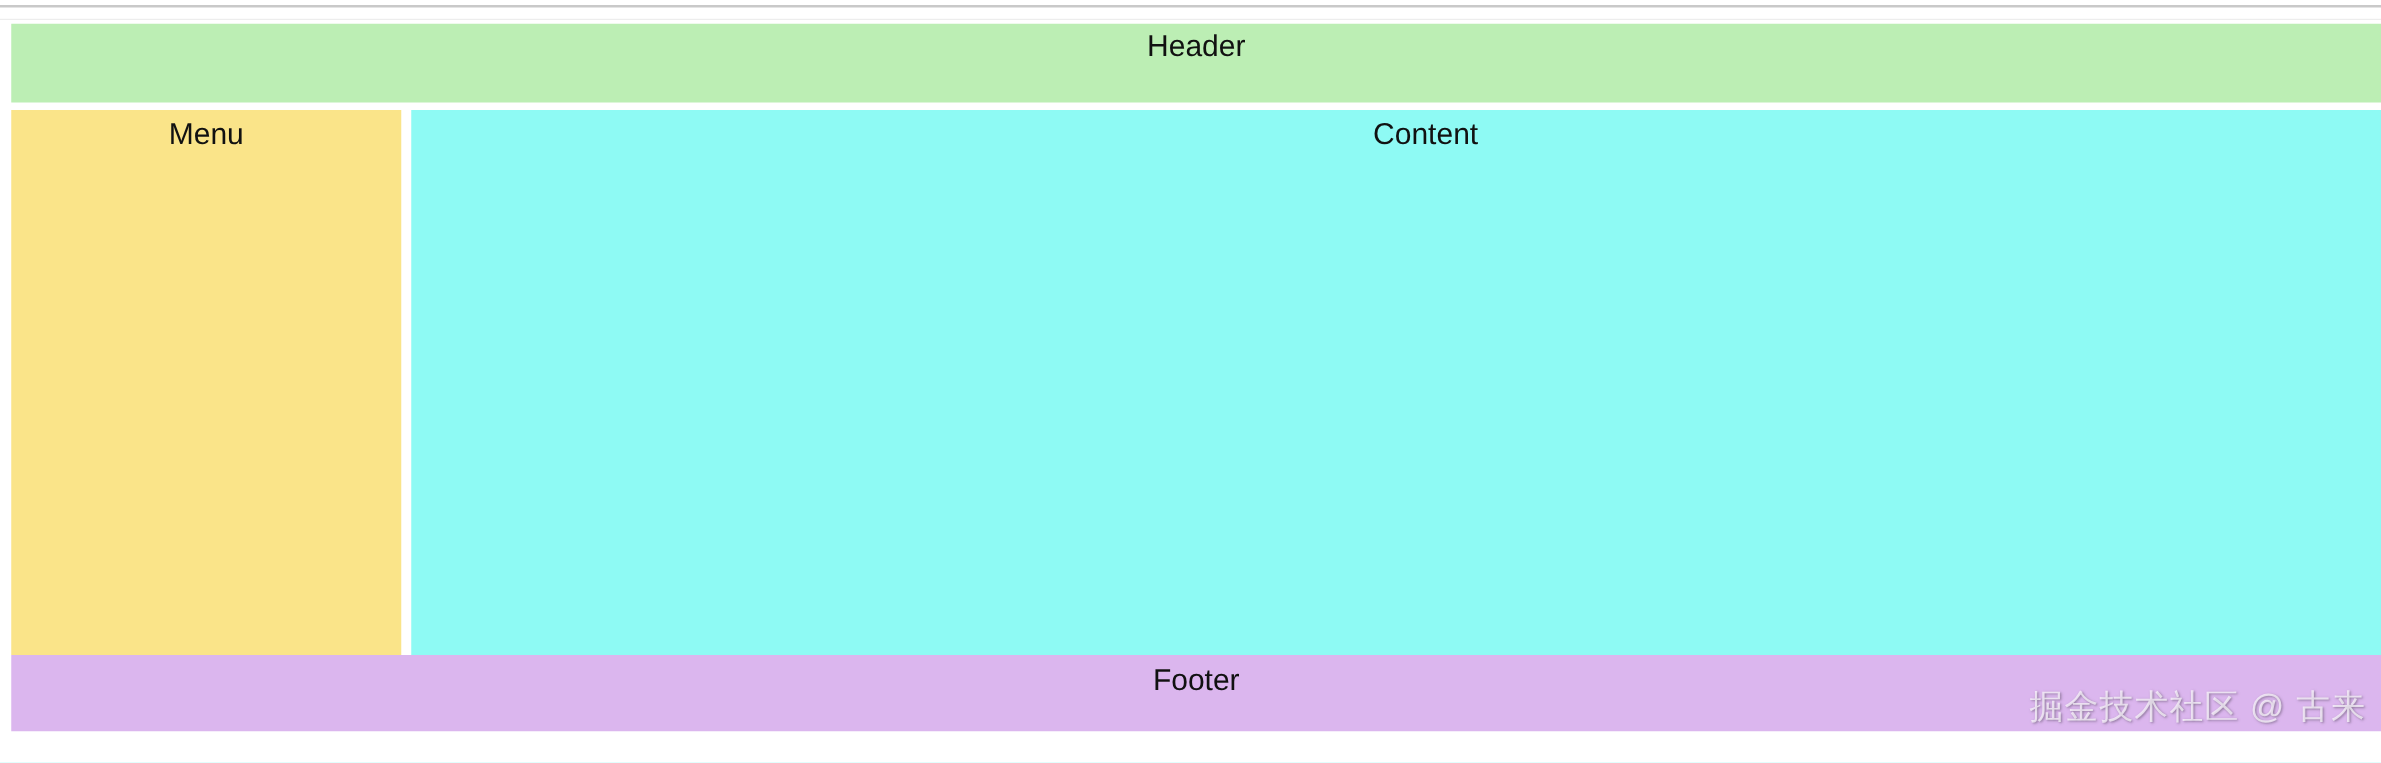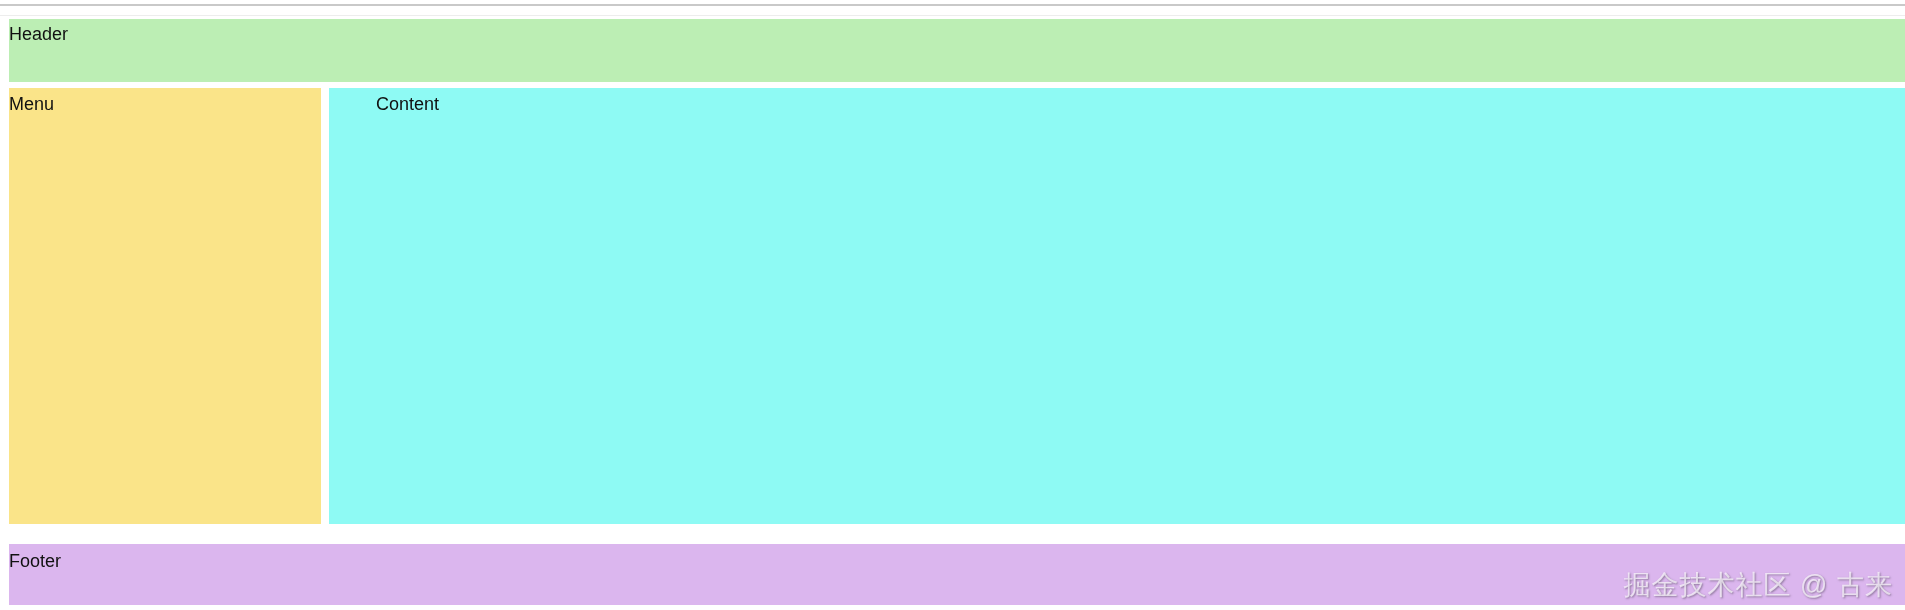--- a/index.html
+++ b/index.html
@@ -23,22 +23,23 @@
     width: 100%; height: 1px;
     background: #ededed;
   }
   .page {
     position: absolute;
     top: 19px; left: 0;
     width: 100%;
     padding-left: 9px;
   }
   .block-label {
-    font-size: 18px;
+    font-size: 24px;
     line-height: 1.25;
+    text-align: center;
     display: block;
   }
   .header {
     height: 63px;
     padding-top: 4px;
     width: 100%;
   }
   .row {
     margin-top: 6px;
     display: flex;
@@ -51,21 +52,21 @@
     flex: 0 0 312px;
     padding-top: 5px;
     height: 100%;
   }
   .content {
     flex: 1 1 auto;
     padding-top: 5px;
     height: 100%;
   }
   .footer {
-    margin-top: 20px;
+    margin-top: 0;
     height: 61px;
     padding-top: 6px;
     width: 100%;
     position: relative;
   }
   .watermark {
     position: absolute;
     right: 12px;
     bottom: 2px;
     font-size: 27px;

